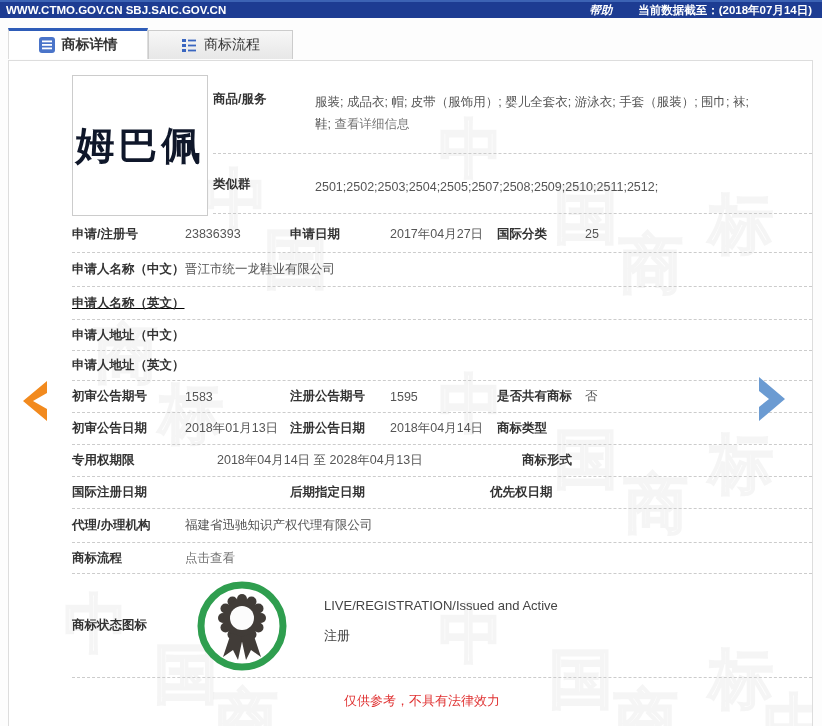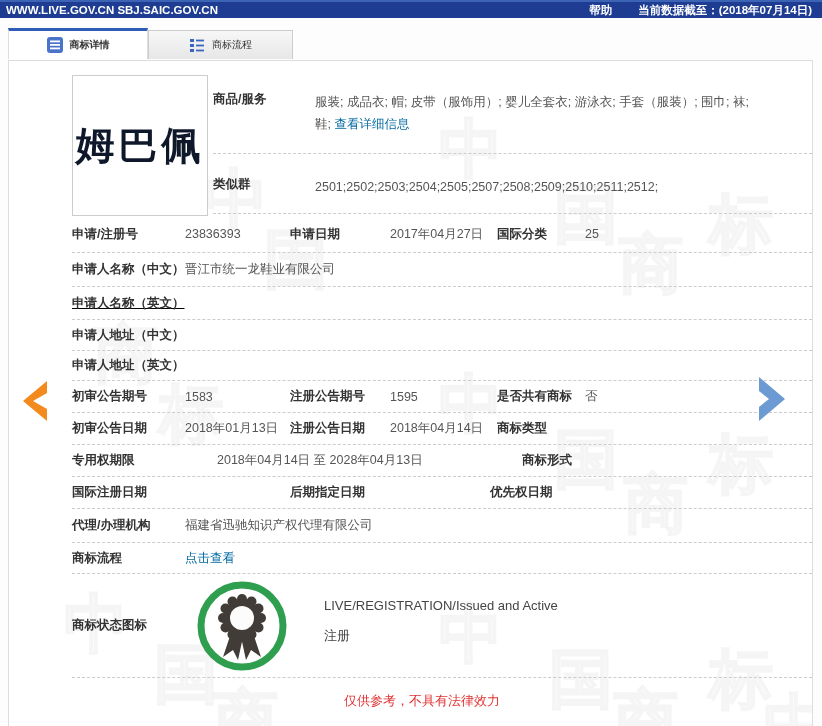--- a/index.html
+++ b/index.html
@@ -4,25 +4,25 @@
 <style>
   * { margin:0; padding:0; box-sizing:border-box; }
   html,body { width:822px; height:726px; overflow:hidden; background:#fdfdfd;
     font-family:"Liberation Sans","DejaVu Sans",sans-serif; }
 
   
   .topbar { height:18px; background:#1d3c92; border-top:2px solid #3c63b4;
     color:#fff; font-size:11.5px; font-weight:bold; display:flex;
     align-items:center; justify-content:space-between; padding:0 10px 0 6px; }
   .topbar .right { display:flex; gap:26px; }
-  .topbar a { color:#fff; text-decoration:none; cursor:pointer; }
+  .topbar a { color:#fff; text-decoration:none; cursor:pointer;font-style:italic; }
 
   
   .tabs { display:flex; margin:10px 0 0 8px; height:31px; }
-  .tab { display:flex; align-items:center; gap:7px; font-size:10px; color:#333;
+  .tab { display:flex; align-items:center; gap:7px; font-size:14px; color:#333;
     padding:0 18px; cursor:pointer; }
   .tab.active { width:140px; background:#fff; border-top:3px solid #2e5cb8;
     border-left:1px solid #ddd; border-right:1px solid #ddd; font-weight:bold;
     justify-content:center; padding:0; }
   .tab.inactive { width:145px; background:linear-gradient(#f7f7f7,#e7e7e7);
     border:1px solid #ccc; border-bottom:none; justify-content:center; padding:0;
     margin-top:2px; }
   .tab-ic { width:16px; height:16px; flex:0 0 16px; }
 
   
@@ -55,21 +55,21 @@
   .val { color:#555; }
   .c-l1 { width:113px; flex:0 0 113px; }
   .c-v1 { width:105px; flex:0 0 105px; }
   .c-l2 { width:100px; flex:0 0 100px; }
   .c-v2 { width:107px; flex:0 0 107px; }
   .c-l3 { width:88px;  flex:0 0 88px; }
   .c-v3 { flex:1; }
   .c-v1w { width:305px; flex:0 0 305px;margin-left:32px; }
   .c-l1w { width:218px; flex:0 0 218px; }
   .c-l2w { width:200px; flex:0 0 200px; }
-  .link { color:#0369a1; text-decoration:none; cursor:pointer; }
+  .link { color:#737373; text-decoration:none; cursor:pointer; }
 
   
   .status-row { display:flex; align-items:center; min-height:104px;
     border-bottom:1px dashed #ccc; }
   .status-lab { width:125px; flex:0 0 125px; font-size:12.5px; font-weight:bold; color:#333; }
   .badge-wrap { width:90px; height:90px; margin-right:37px; }
   .status-text { font-size:13px; color:#444; }
   .status-text div { margin:6px 0 14px; }
 
   .disclaimer { text-align:center; color:#e03333; font-size:13px;
@@ -77,21 +77,21 @@
 
   
   .pager { position:absolute; z-index:5; cursor:pointer; }
   .pager.left { left:18px; top:380px; }
   .pager.right { left:755px; top:375px; }
 </style>
 </head>
 <body>
 
 <div class="topbar">
-  <span>WWW.LIVE.GOV.CN SBJ.SAIC.GOV.CN</span>
+  <span>WWW.CTMO.GOV.CN SBJ.SAIC.GOV.CN</span>
   <span class="right">
     <a>帮助</a>
     <span>当前数据截至：(2018年07月14日)</span>
   </span>
 </div>
 
 <div class="tabs">
   <div class="tab active">
     <svg class="tab-ic" viewBox="0 0 16 16">
       <rect x="0" y="0" width="16" height="16" rx="3" fill="#4a74c9"></rect>

